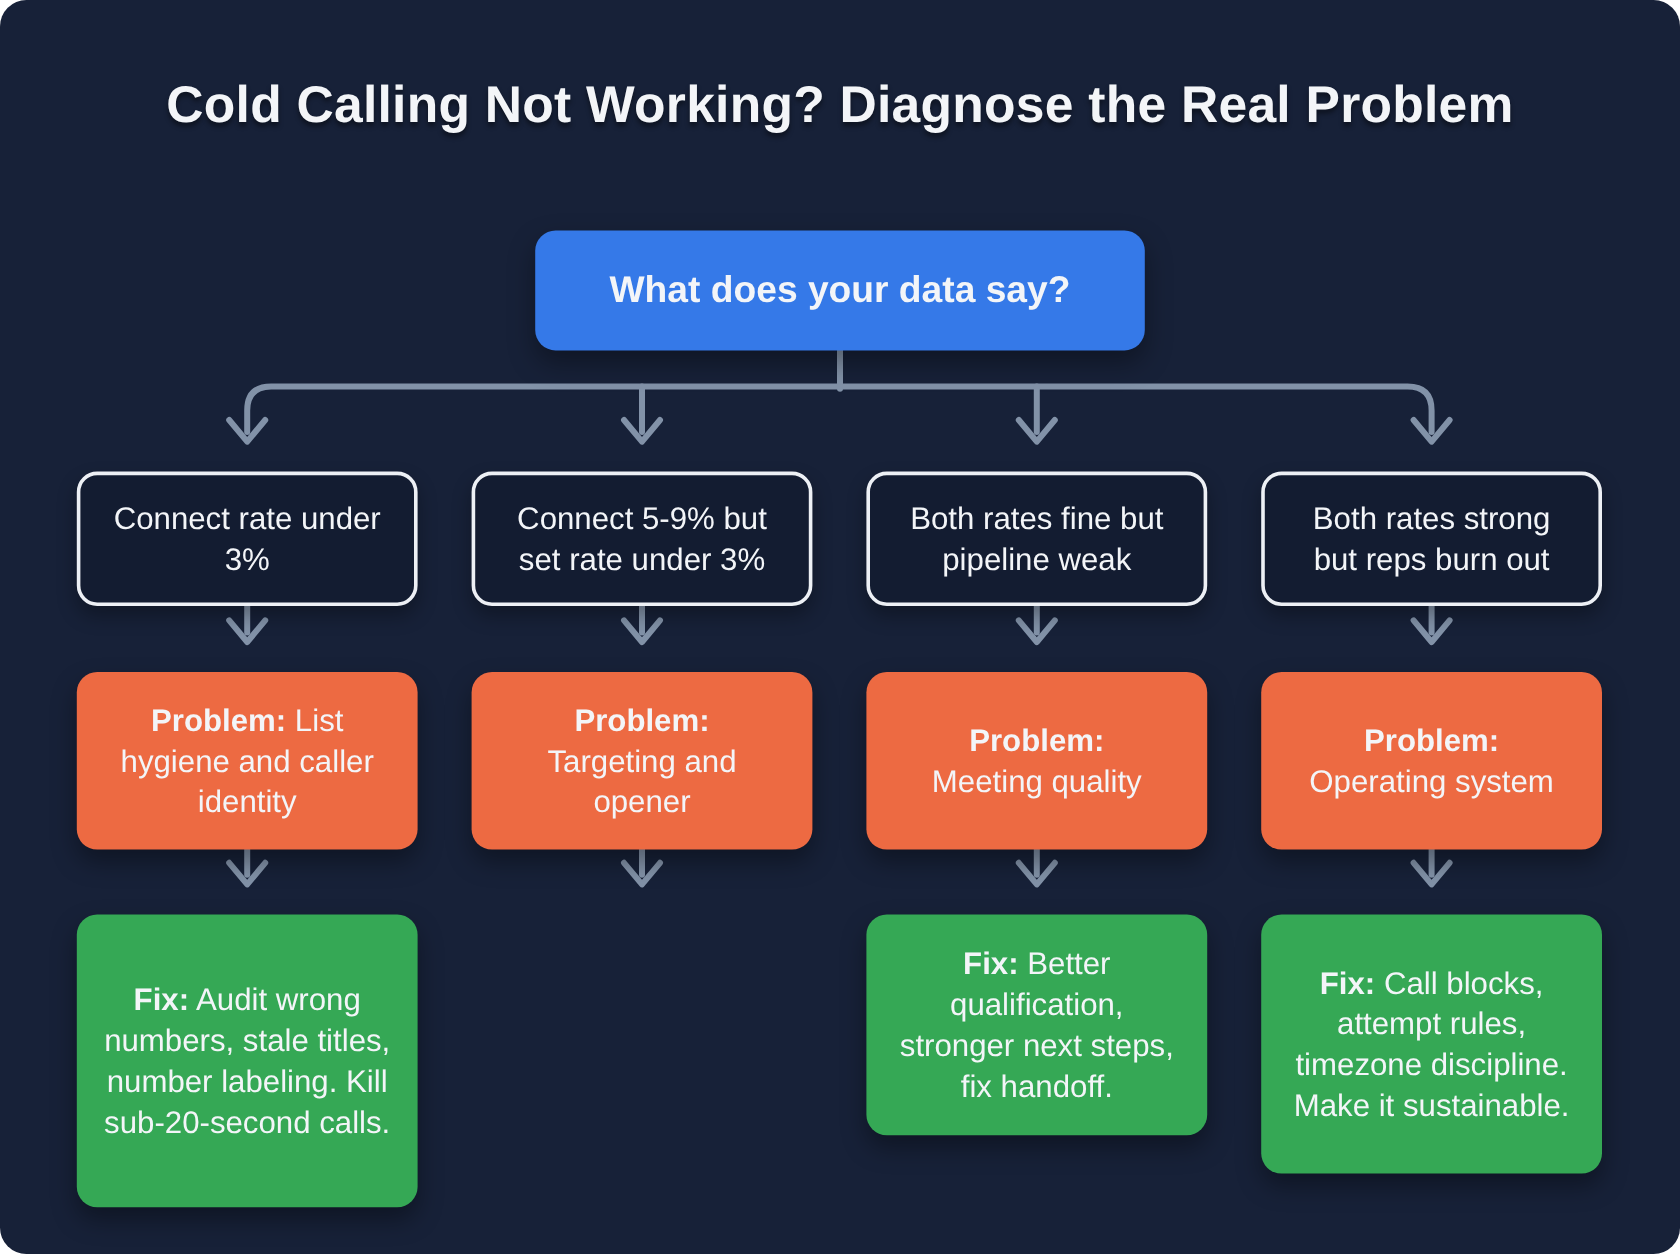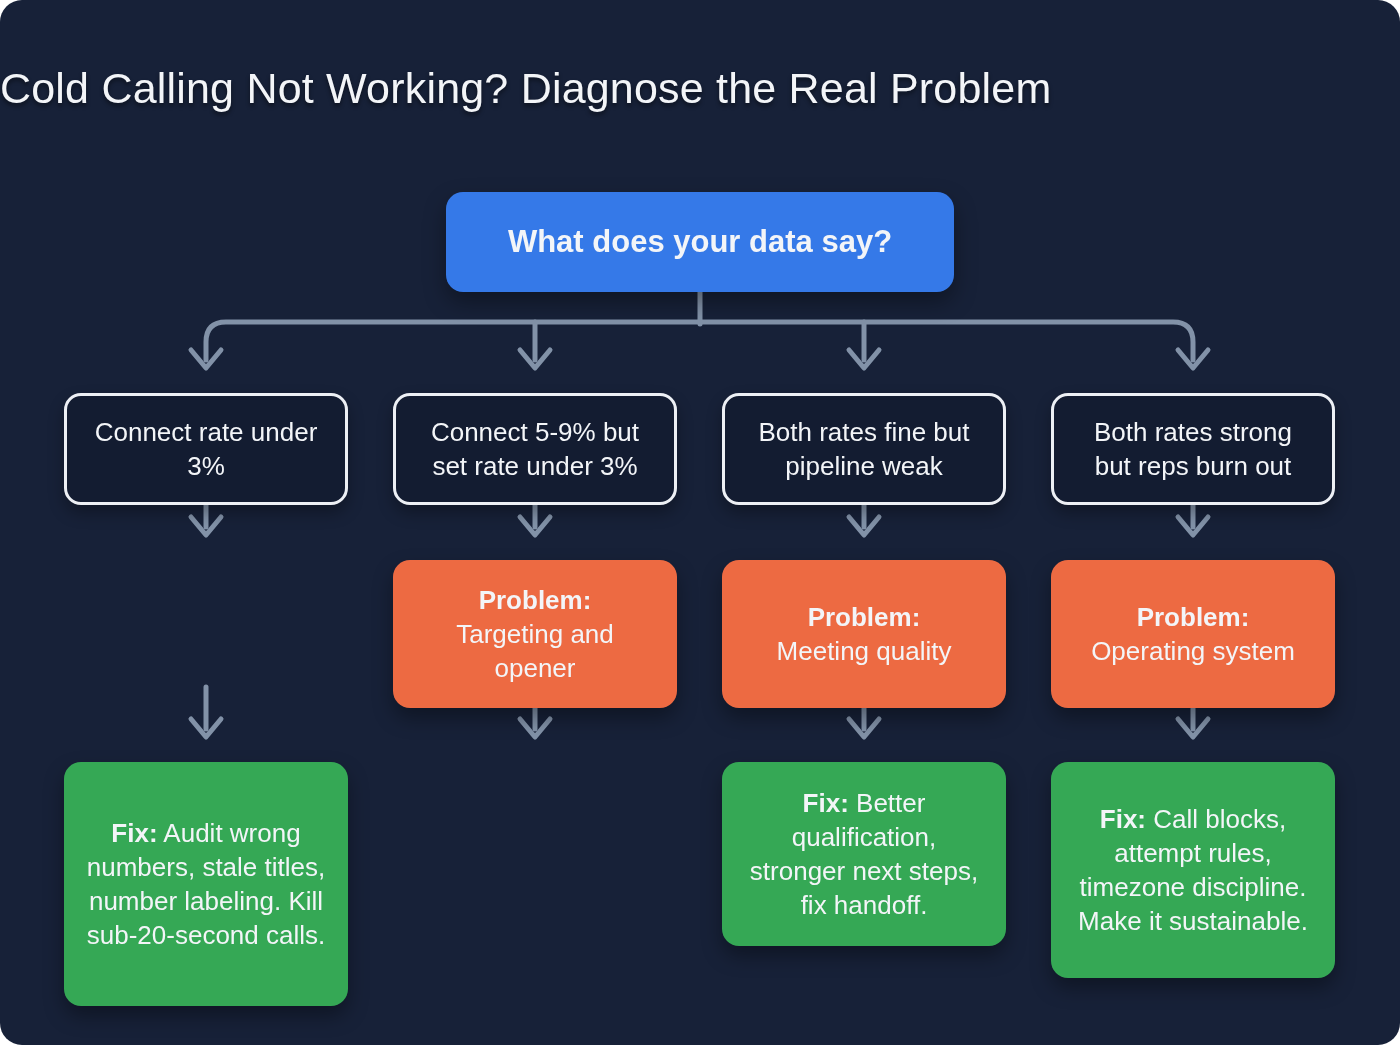--- a/index.html
+++ b/index.html
@@ -21,22 +21,23 @@
   }
   .canvas{
     position:absolute;left:0;top:0;
     width:1400px;height:1045px;
     background:var(--canvas-bg);
     border-radius:22px;
     overflow:hidden;
   }
   .title{
     position:absolute;left:0;right:0;top:64px;
+    text-align:center;
     color:var(--text-light);
-    font-size:43px;font-weight:400;
+    font-size:43px;font-weight:700;
     letter-spacing:0.2px;
     text-shadow:0 3px 4px rgba(0,0,0,0.45);
   }
   .connectors{position:absolute;left:0;top:0;z-index:0;}
   .node{
     position:absolute;z-index:1;
     display:flex;align-items:center;justify-content:center;
     text-align:center;
     color:var(--text-light);
     border-radius:17px;
@@ -113,20 +114,23 @@
     <polyline points="1178,719 1193,737 1208,719"></polyline>
   </svg>
 
   <div class="node root">
     <span>What does your data say?</span>
   </div>
 
   <div class="node cond c1">
     <span>Connect rate under 3%</span>
   </div>
+  <div class="node prob c1">
+    <span><strong>Problem:</strong> <span>List hygiene and caller identity</span></span>
+  </div>
   <div class="node fixbox c1">
     <span><strong>Fix:</strong> <span>Audit wrong numbers, stale titles, number labeling. Kill sub-20-second calls.</span></span>
   </div>
 
   <div class="node cond c2">
     <span>Connect 5-9% but set rate under 3%</span>
   </div>
   <div class="node prob c2">
     <span><strong class="lbl-block">Problem:</strong><span>Targeting and opener</span></span>
   </div>

